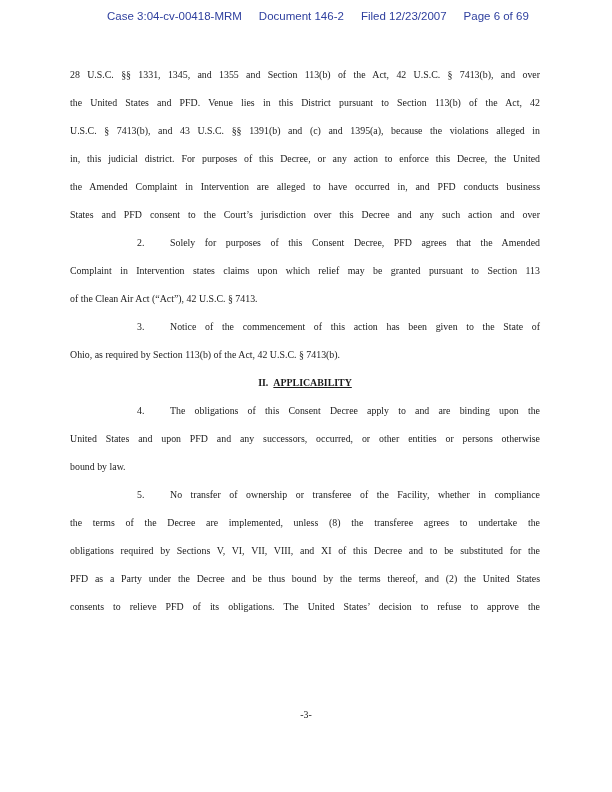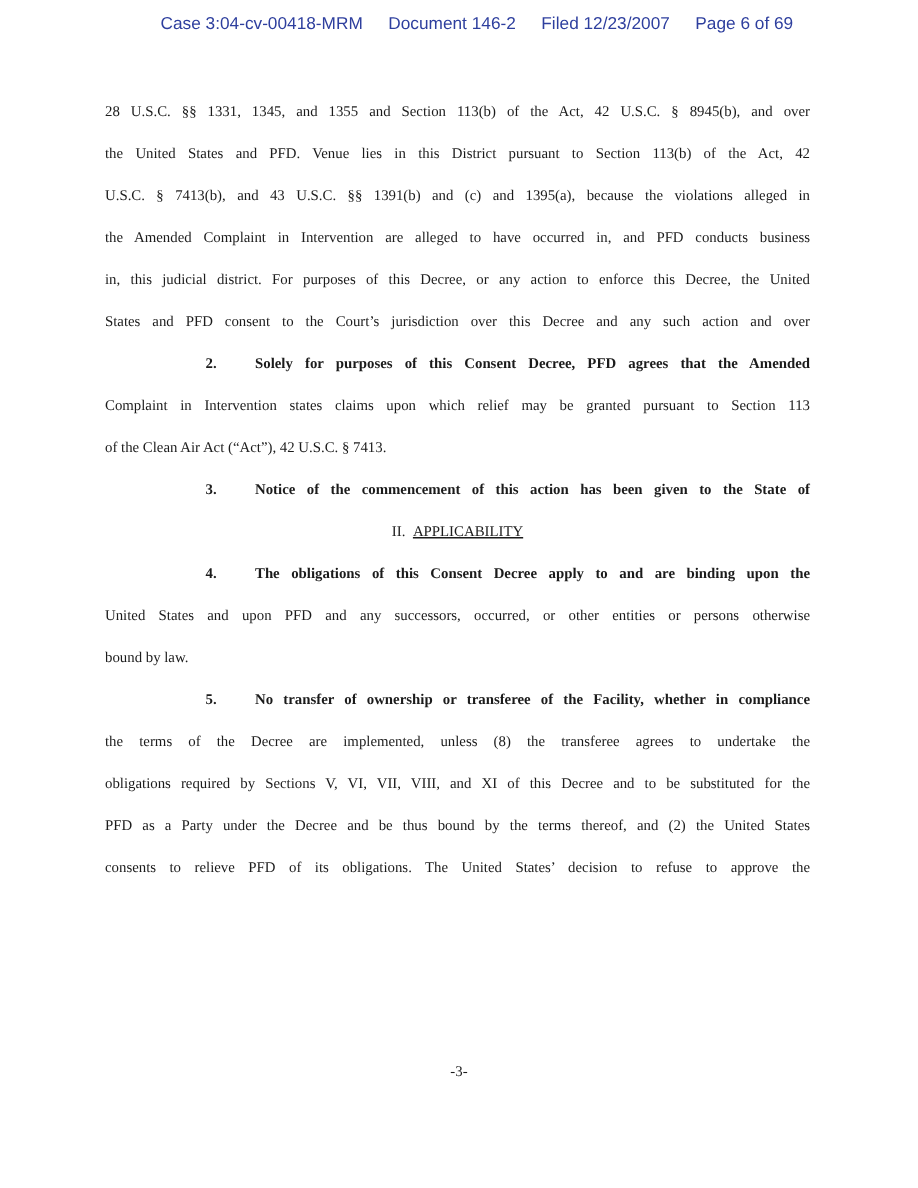--- a/index.html
+++ b/index.html
@@ -33,29 +33,29 @@
     margin:0;
     height:28px;
     line-height:28px;
   }
   .j{
     text-align:justify;
     text-align-last:justify;
   }
   .first{
     padding-left:67px;
-    font-weight:bold;
   }
   .pnum{
     display:inline-block;
     width:33px;
   }
   .center{
     text-align:center;
     text-align-last:center;
+    font-weight:bold;
   }
   .sec-prefix{margin-right:5px;}
   .u{text-decoration:underline;}
   .page-footer{
     position:absolute;
     left:0;top:709px;
     width:612px;
     text-align:center;
     font-size:9.9px;
     color:#1b1b1b;
@@ -69,36 +69,37 @@
   <div class="pdf-header">
     <span>Case 3:04-cv-00418-MRM</span>
     <span>Document 146-2</span>
     <span>Filed 12/23/2007</span>
     <span>Page 6 of 69</span>
   </div>
 
   <div class="doc-body">
 
     <div>
-      <p class="ln j">28 U.S.C. §§ 1331, 1345, and 1355 and Section 113(b) of the Act, 42 U.S.C. § 8945(b), and over</p>
+      <p class="ln j">28 U.S.C. §§ 1331, 1345, and 1355 and Section 113(b) of the Act, 42 U.S.C. § 7413(b), and over</p>
       <p class="ln j">the United States and PFD.  Venue lies in this District pursuant to Section 113(b) of the Act, 42</p>
       <p class="ln j">U.S.C. § 7413(b), and 43 U.S.C. §§ 1391(b) and (c) and 1395(a), because the violations alleged in</p>
+      <p class="ln j">in, this judicial district.  For purposes of this Decree, or any action to enforce this Decree, the United</p>
       <p class="ln j">the Amended Complaint in Intervention are alleged to have occurred in, and PFD conducts business</p>
-      <p class="ln j">in, this judicial district.  For purposes of this Decree, or any action to enforce this Decree, the United</p>
       <p class="ln j">States and PFD consent to the Court’s jurisdiction over this Decree and any such action and over</p>
     </div>
 
     <div>
       <p class="ln j first"><span class="pnum">2.</span><span>Solely for purposes of this Consent Decree, PFD agrees that the Amended</span></p>
       <p class="ln j">Complaint in Intervention states claims upon which relief may be granted pursuant to Section 113</p>
       <p class="ln">of the Clean Air Act (“Act”), 42 U.S.C. § 7413.</p>
     </div>
 
     <div>
       <p class="ln j first"><span class="pnum">3.</span><span>Notice of the commencement of this action has been given to the State of</span></p>
+      <p class="ln">Ohio, as required by Section 113(b) of the Act, 42 U.S.C. § 7413(b).</p>
     </div>
 
     <p class="ln center"><span class="sec-prefix">II.</span><span class="u">APPLICABILITY</span></p>
 
     <div>
       <p class="ln j first"><span class="pnum">4.</span><span>The obligations of this Consent Decree apply to and are binding upon the</span></p>
       <p class="ln j">United States and upon PFD and any successors, occurred, or other entities or persons otherwise</p>
       <p class="ln">bound by law.</p>
     </div>
 

